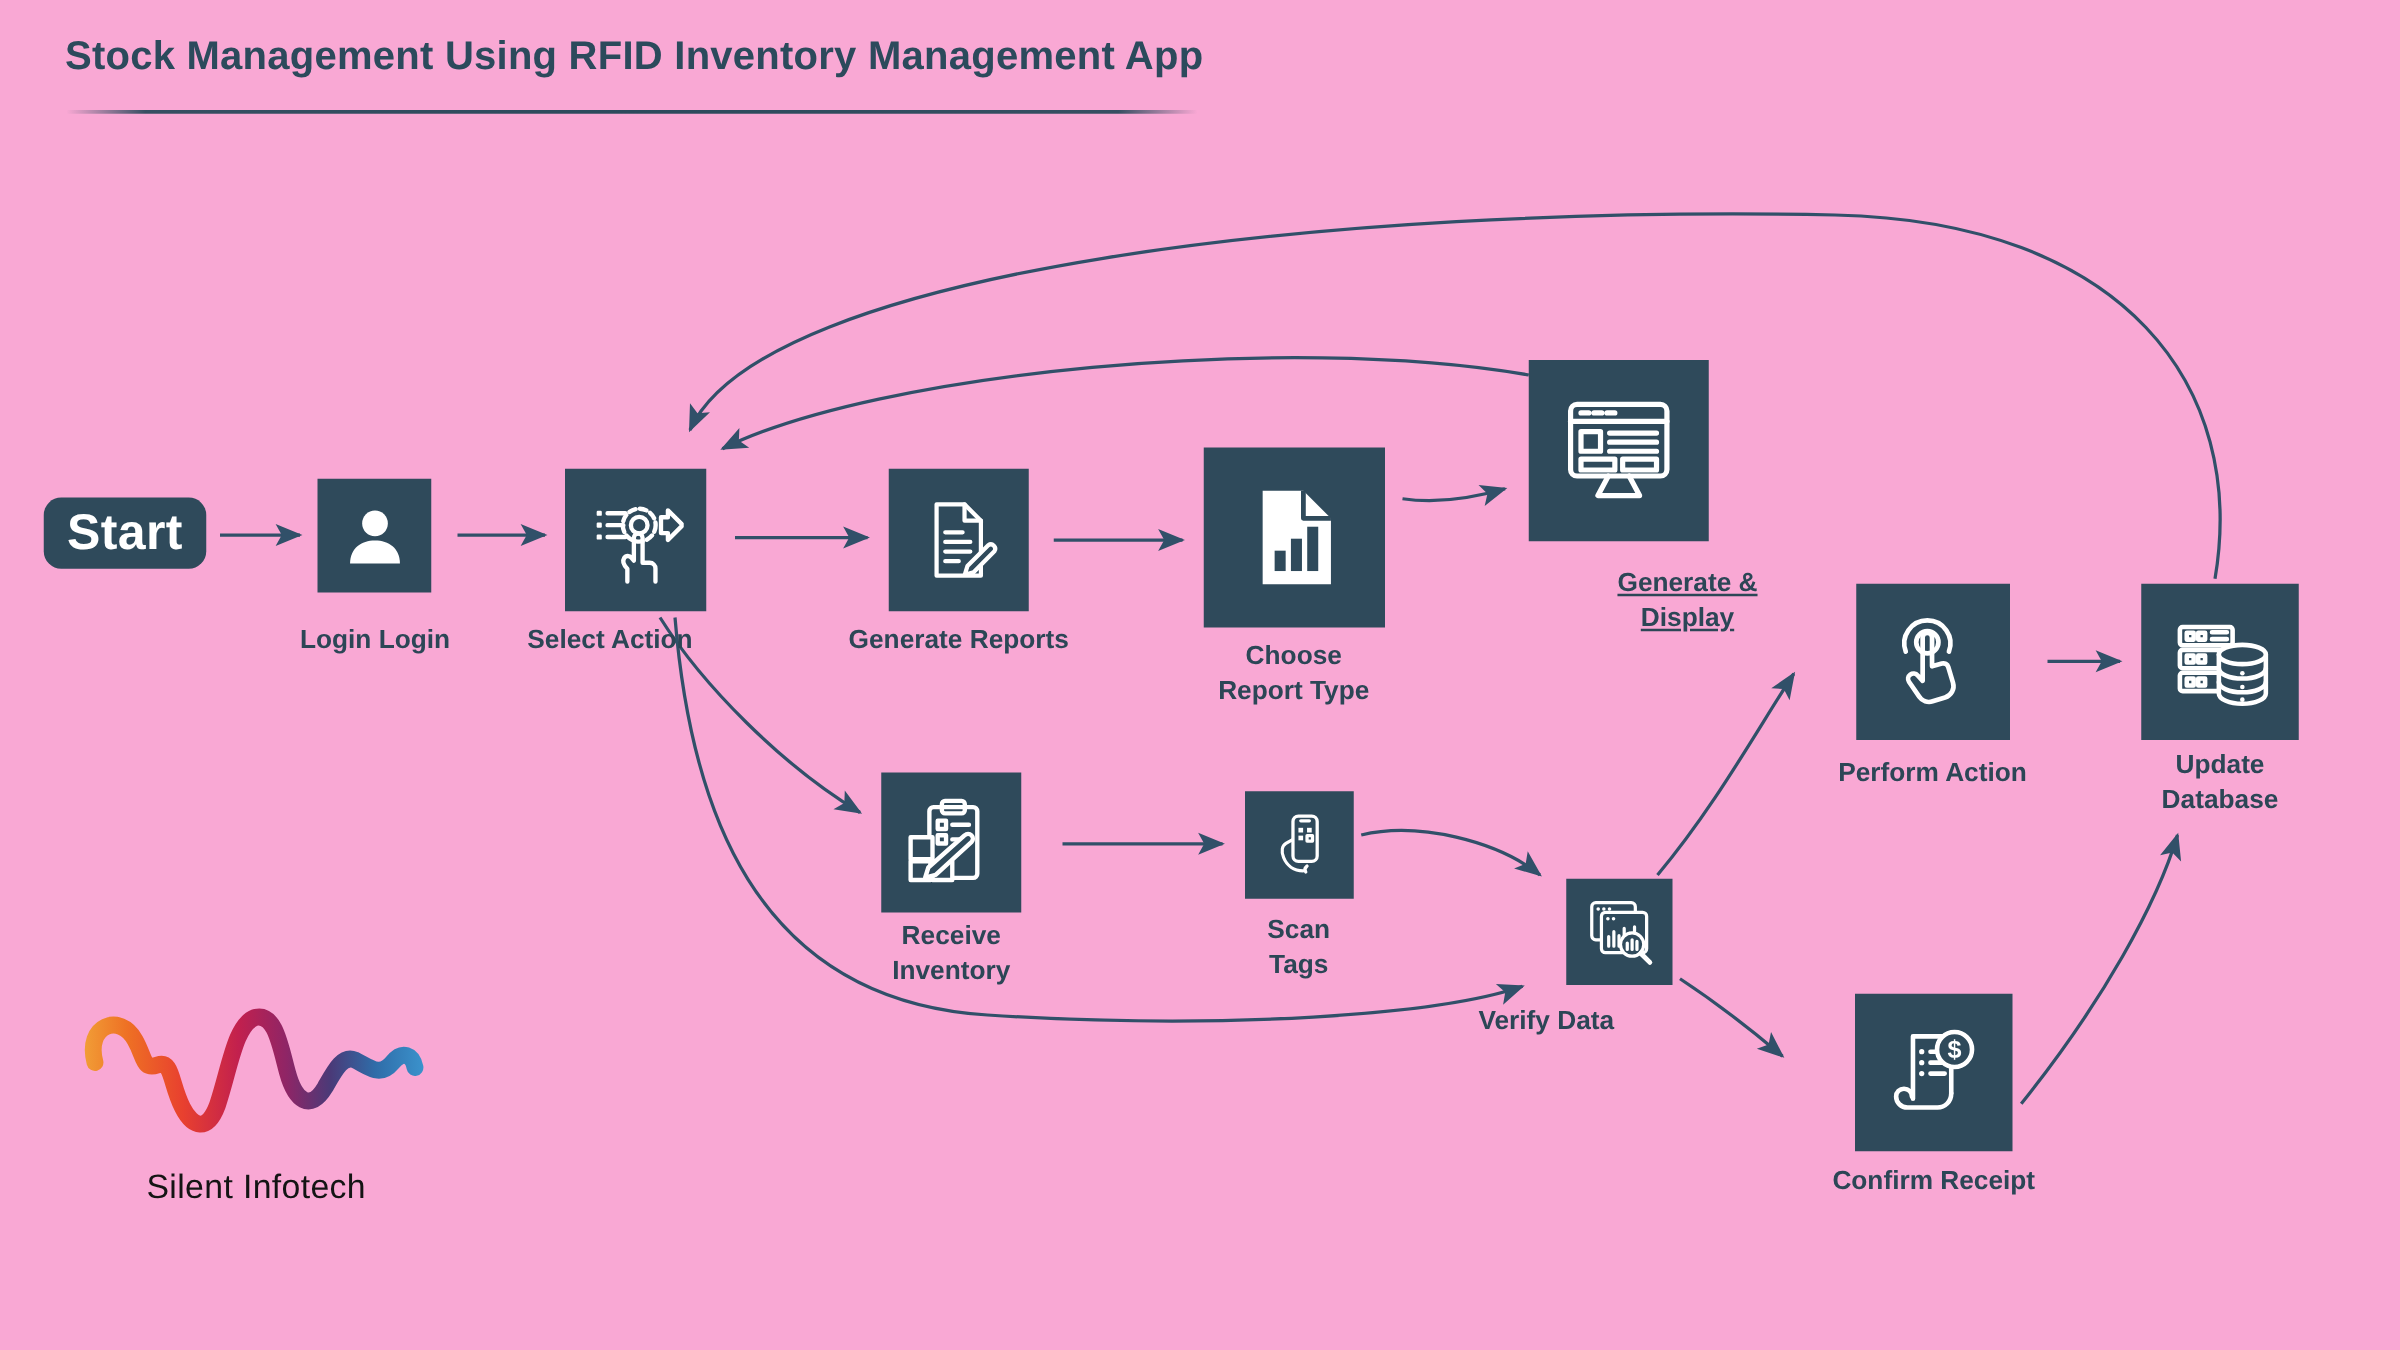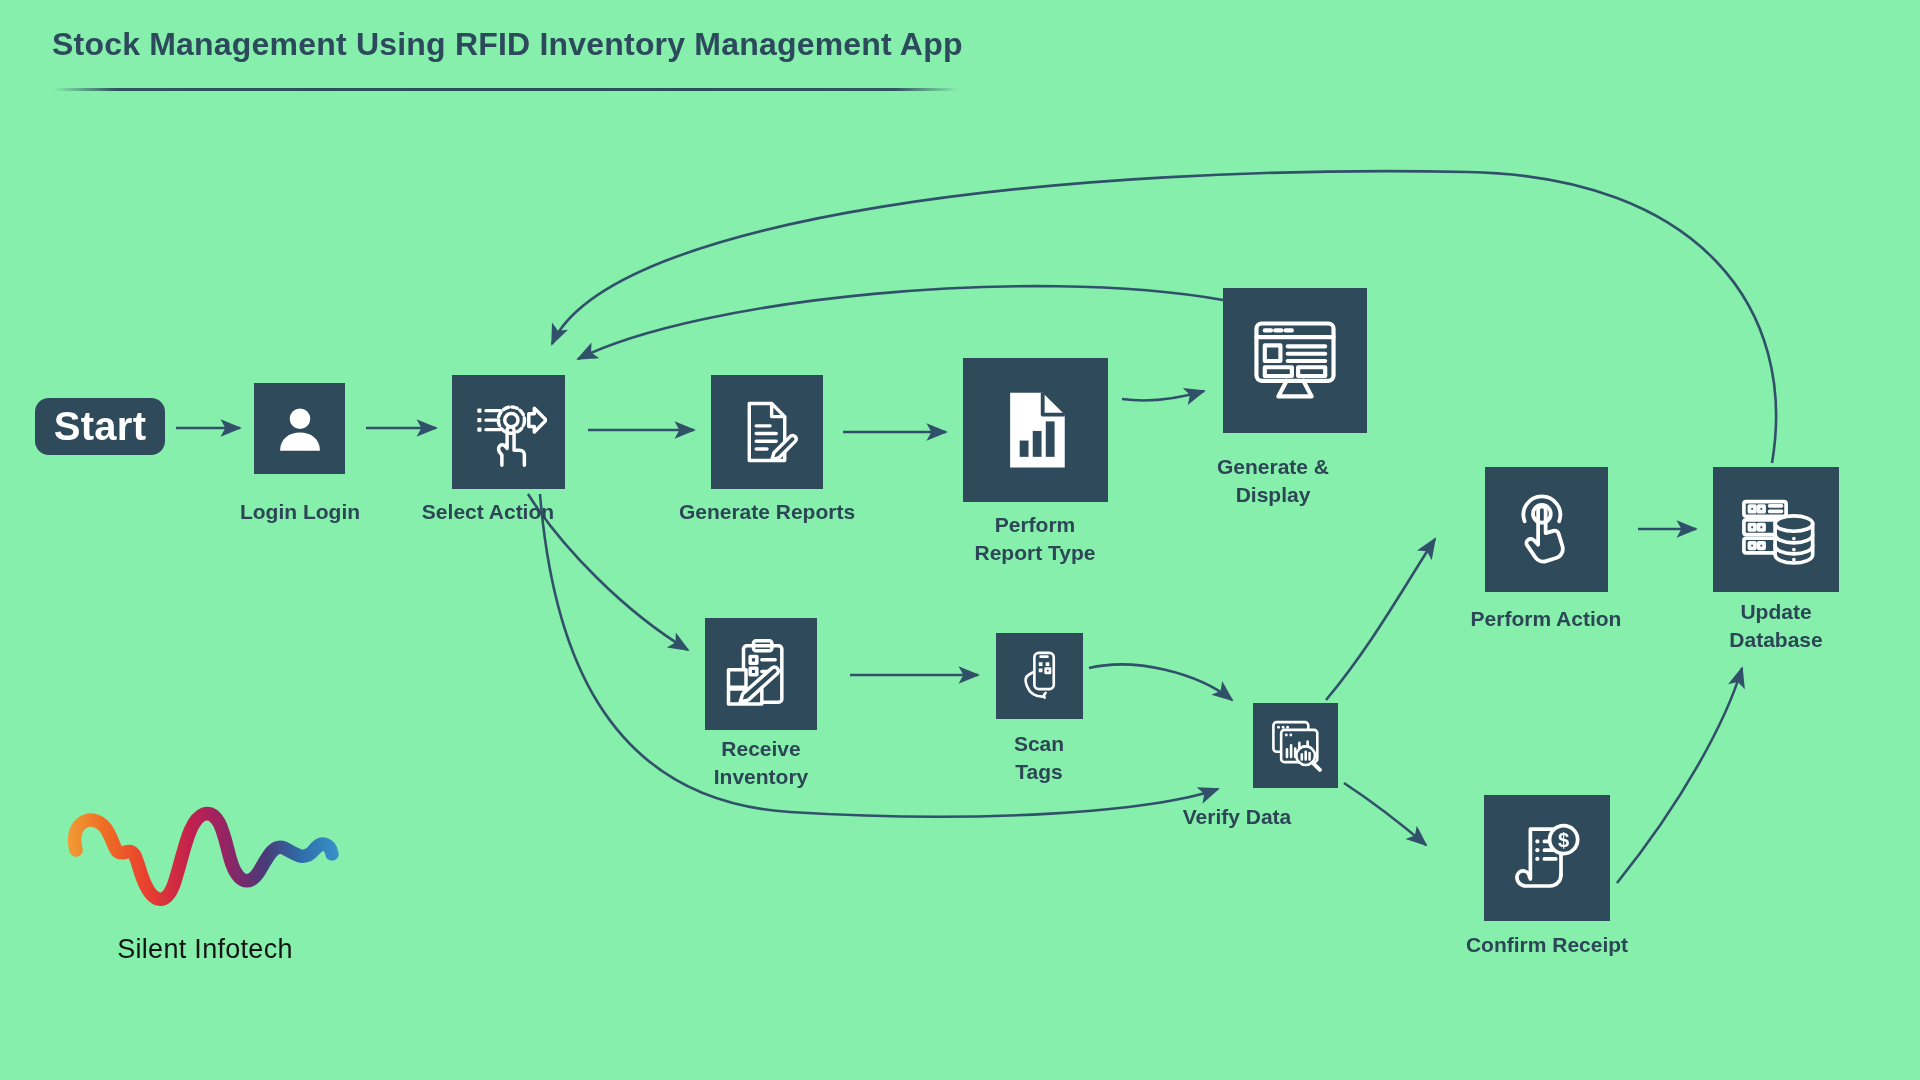--- a/index.html
+++ b/index.html
@@ -4,21 +4,21 @@
 <style>
   :root{
     --node:#2F4A5B;
     --arrow:#315069;
     --label:#2C4656;
     --title:#2C4A5C;
   }
   *{box-sizing:border-box;}
   html,body{margin:0;padding:0;background:#fff;}
   body{font-family:"Liberation Sans",sans-serif;}
-  .canvas{position:relative;width:1920px;height:1080px;background:#86efac;overflow:hidden;}
+  .canvas{position:relative;width:1920px;height:1080px;background:#f9a8d4;overflow:hidden;}
 
   .page-title{
     position:absolute;left:52px;top:26px;
     font-size:32px;font-weight:700;color:var(--title);letter-spacing:.2px;
   }
   .title-underline{
     position:absolute;left:53px;top:88px;width:905px;height:3px;border-radius:2px;
     background:linear-gradient(90deg,rgba(44,74,92,0) 0%,rgba(44,74,92,.95) 7%,rgba(44,74,92,1) 50%,rgba(44,74,92,.95) 93%,rgba(44,74,92,0) 100%);
   }
 
@@ -118,36 +118,36 @@
     <svg width="92" height="92" viewBox="0 0 48 48">
       <path d="M10.5 4.5 h17 l11.5 11.5 v27.5 h-28.5 z" fill="#fff"></path>
       <path d="M27.5 4.5 v11.5 h11.5" fill="none" stroke="#2F4A5B" stroke-width="2" stroke-linejoin="round"></path>
       <g fill="#2F4A5B">
         <rect x="15.5" y="29.5" width="4.6" height="8.5"></rect>
         <rect x="22.3" y="24.5" width="4.6" height="13.5"></rect>
         <rect x="29.1" y="19.5" width="4.6" height="18.5"></rect>
       </g>
     </svg>
   </div>
-  <div class="nlabel" style="left:885px;top:511px;">Perform
+  <div class="nlabel" style="left:885px;top:511px;">Choose
 Report Type</div>
 
   <div class="node icon" style="left:1223px;top:288px;width:144px;height:145px;">
     <svg width="100" height="100" viewBox="0 0 48 48" fill="none" stroke="#fff" stroke-width="2" stroke-linecap="round" stroke-linejoin="round">
       <rect x="5.5" y="6" width="37" height="27.5" rx="2.5"></rect>
       <path d="M5.5 12.5 h37"></path>
       <path d="M9.5 9.3 h3 M14.5 9.3 h3 M19.5 9.3 h3"></path>
       <rect x="9.5" y="16.5" width="7.5" height="7.5"></rect>
       <path d="M20.5 17 h18 M20.5 20.5 h18 M20.5 24 h18"></path>
       <rect x="9.5" y="27" width="13" height="4.2"></rect>
       <rect x="25.5" y="27" width="13" height="4.2"></rect>
       <path d="M20 33.5 l-4 7.5 h16 l-4 -7.5"></path>
     </svg>
   </div>
-  <div class="nlabel" style="left:1123px;top:453px;">Generate &amp;
+  <div class="nlabel" style="left:1200px;top:453px;text-decoration:underline;">Generate &amp;
 Display</div>
 
   <div class="node icon" style="left:705px;top:618px;width:112px;height:112px;">
     <svg width="80" height="80" viewBox="0 0 48 48" fill="none" stroke="#fff" stroke-width="2.1" stroke-linecap="round" stroke-linejoin="round">
       <rect x="13.5" y="7" width="23" height="34" rx="2"></rect>
       <rect x="19.5" y="4" width="11" height="6" rx="1.5"></rect>
       <rect x="17.5" y="13.5" width="4" height="4"></rect>
       <rect x="17.5" y="20.5" width="4" height="4"></rect>
       <path d="M24.5 15.5 h8 M24.5 22.5 h8"></path>
       <g fill="#2F4A5B">

